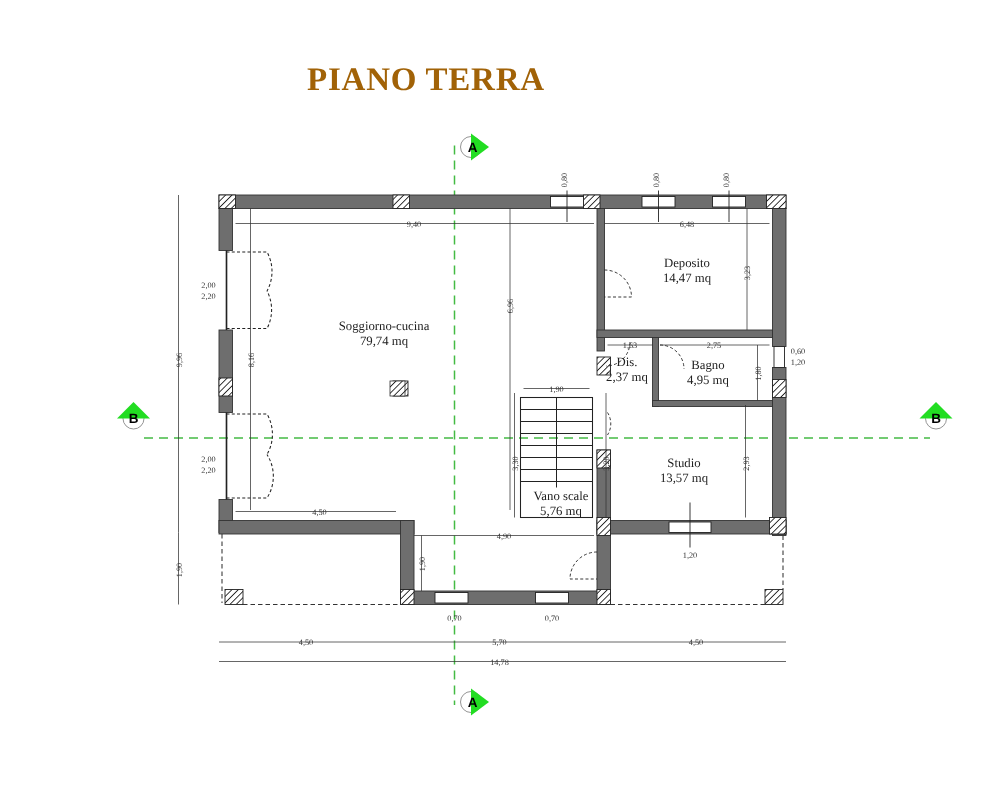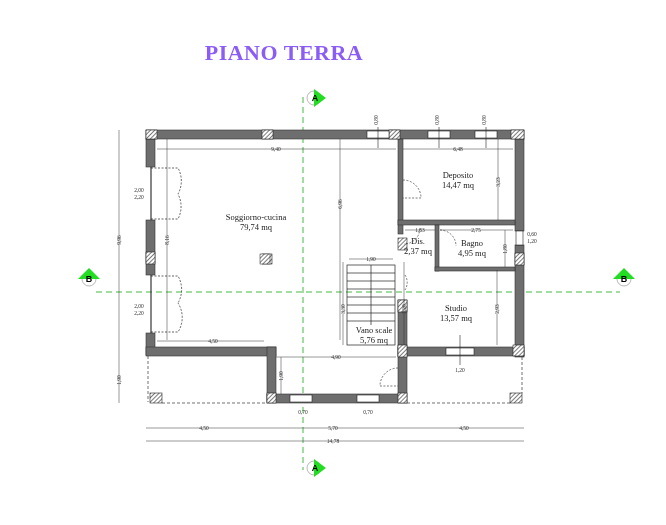--- a/index.html
+++ b/index.html
@@ -1,17 +1,17 @@
 <!DOCTYPE html>
 <html><head>
 <meta charset="utf-8">
 <style>
   html, body { margin: 0; padding: 0; background: #ffffff; }
   body { width: 666px; height: 525px; position: relative; overflow: hidden; font-family: "Liberation Serif", serif; }
-  .title { position: absolute; left: 0; width: 568px; top: 40px; text-align: center; font-family: "Liberation Serif", serif; font-weight: bold; font-size: 22px; color: #8b5cf6; letter-spacing: 0.5px; }
+  .title { position: absolute; left: 0; width: 568px; top: 40px; text-align: center; font-family: "Liberation Serif", serif; font-weight: bold; font-size: 22px; color: #a16207; letter-spacing: 0.5px; }
   svg { position: absolute; left: 0; top: 0; }
   .rl { font-family: "Liberation Serif", serif; font-size: 8.5px; fill: #222; text-anchor: middle; }
   .dim { font-family: "Liberation Serif", serif; font-size: 5.5px; fill: #333; text-anchor: middle; }
   .mark { font-family: "Liberation Sans", sans-serif; font-size: 9px; font-weight: bold; fill: #000; text-anchor: middle; }
 </style>
 </head>
 <body>
 
 <div class="title">PIANO TERRA</div>
 

